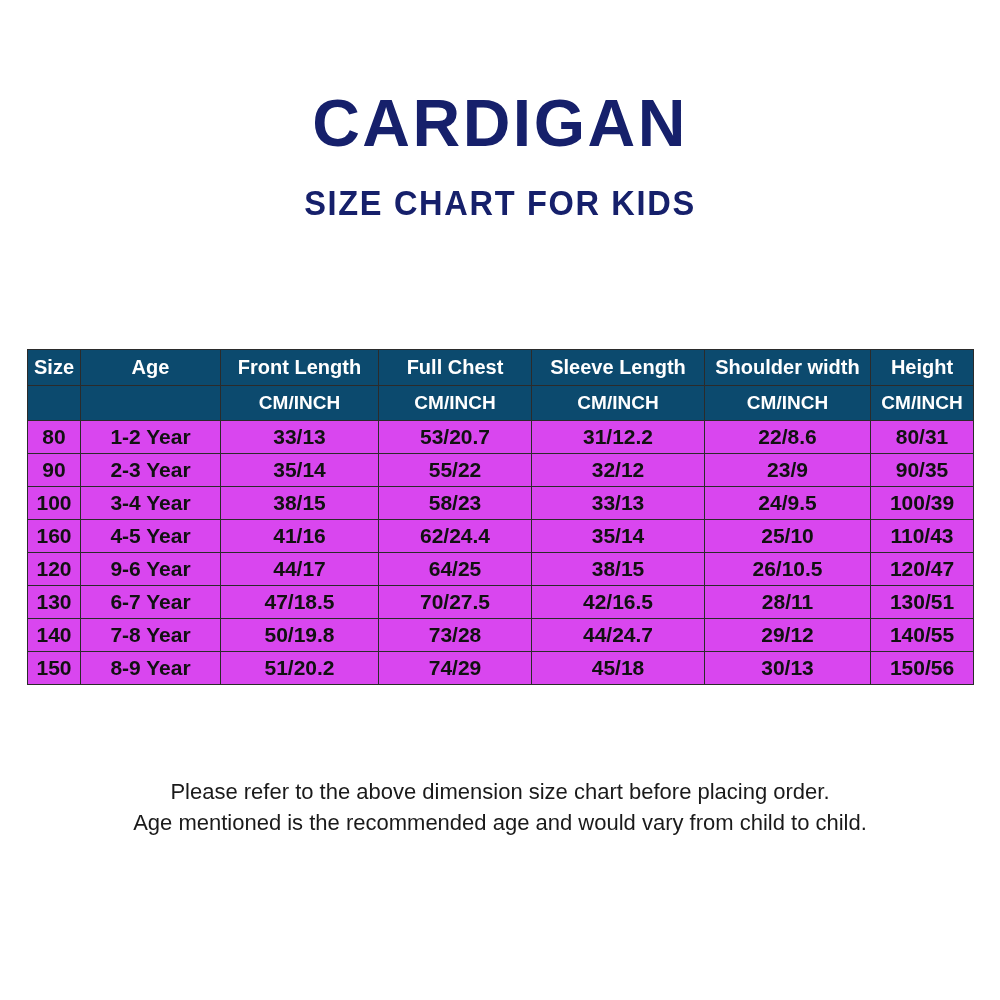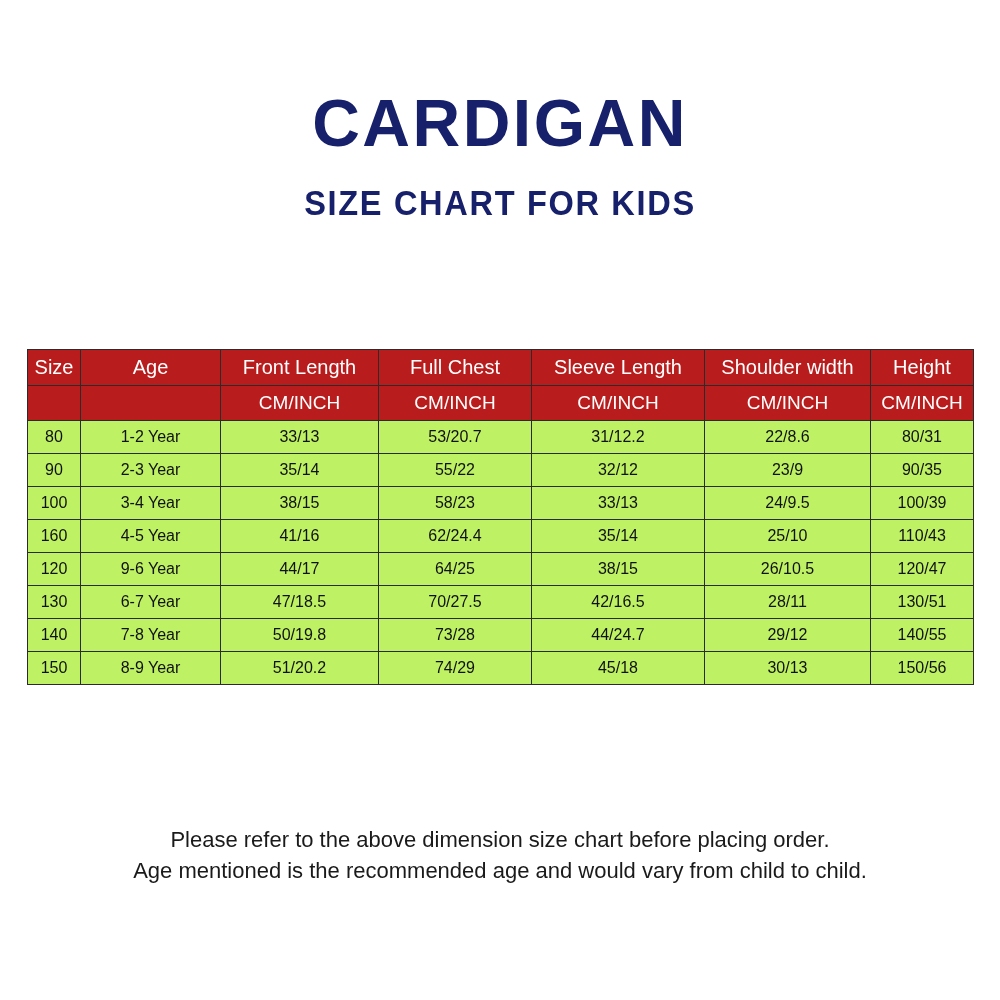--- a/index.html
+++ b/index.html
@@ -65,41 +65,41 @@
   table.size-chart td,
   table.size-chart th {
     border: 1.5px solid #2b2b2b;
     padding: 0;
     text-align: center;
     vertical-align: middle;
     font-family: "Liberation Sans", sans-serif;
   }
   
   table.size-chart thead th {
-    background: #b91c1c;
+    background: #0c4a6e;
     color: #ffffff;
-    font-weight: 400;
+    font-weight: 700;
     font-size: 20px;
     height: 35px;
     line-height: 35px;
     white-space: nowrap;
   }
   table.size-chart thead tr.unit-row th {
     font-size: 19px;
     height: 34px;
     line-height: 34px;
   }
   
   table.size-chart tbody td {
-    background: #bef264;
+    background: #d946ef;
     color: #111111;
-    font-size: 16px;
+    font-size: 21px;
     height: 32px;
     line-height: 32px;
-    font-weight: 400;
+    font-weight: 700;
     white-space: nowrap;
   }
 
   
   col.c-size     { width: 53px;  }
   col.c-age      { width: 140px; }
   col.c-front    { width: 158px; }
   col.c-chest    { width: 153px; }
   col.c-sleeve   { width: 173px; }
   col.c-shoulder { width: 166px; }
@@ -110,21 +110,20 @@
     position: absolute;
     left: 0;
     top: 776px;
     width: 1000px;
     text-align: center;
     color: #1a1a1a;
     font-family: "Liberation Sans", sans-serif;
     font-size: 22px;
     line-height: 31px;
     font-weight: 400;
-    margin-top: 48px;
   }
   .footer-note .line {
     display: block;
     white-space: nowrap;
   }
 </style>
 </head>
 <body>
 
 <div class="page">

